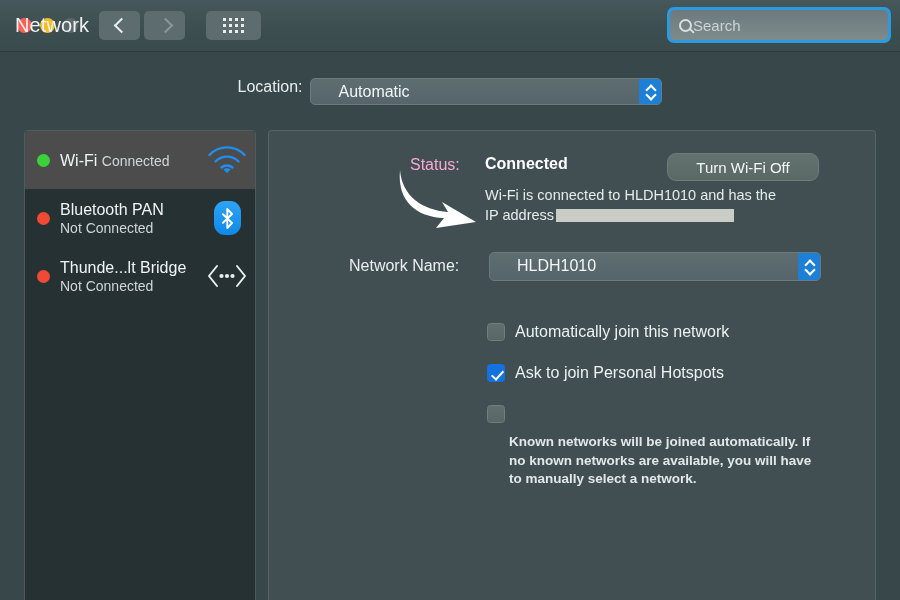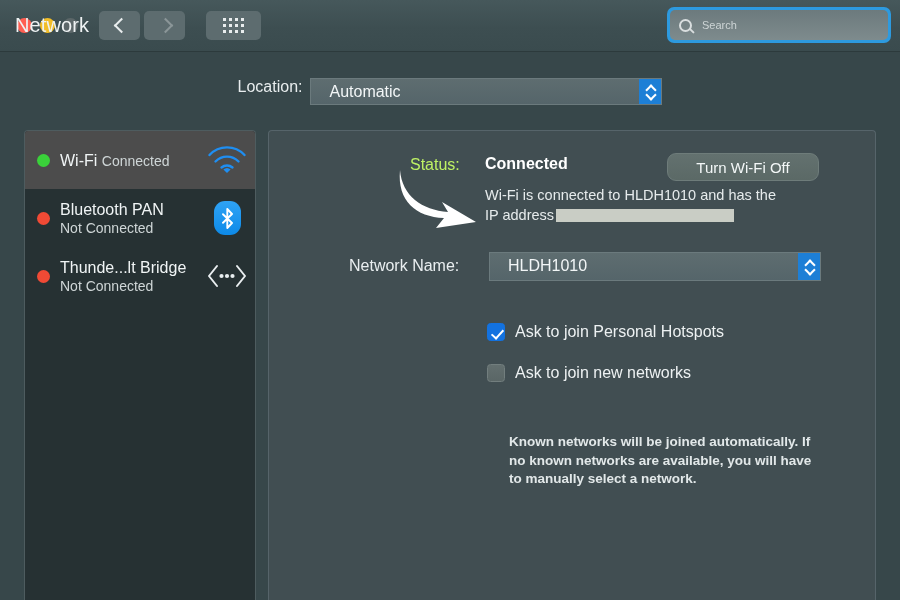--- a/index.html
+++ b/index.html
@@ -129,48 +129,48 @@
   .mag::after {
     content: "";
     position: absolute;
     right: -5px; bottom: -2px;
     width: 6px; height: 2px;
     background: #d9dedf;
     transform: rotate(45deg);
     border-radius: 1px;
   }
   .search-ph {
-    margin-left: 10px;
-    font-size: 11px;
+    margin-left: 1px;
+    font-size: 15px;
     color: #cdd4d5;
   }
 
   
   .location-row {
     position: absolute;
     left: 0; top: 78px;
     width: 900px;
     display: flex;
     align-items: flex-start;
     justify-content: center;
   }
   .loc-label {
     font-size: 16px;
     color: #e8edee;
     margin-right: 8px;
   }
   .popup {
     position: relative;
     height: 27px;
-    border-radius: 0;
+    border-radius: 5px;
     background: linear-gradient(180deg, #5e6d70 0%, #55656a 100%);
     border: 1px solid #6b7a7d;
     display: flex;
     align-items: center;
-    padding-left: 18px;
+    padding-left: 27px;
     overflow: hidden;
   }
   .popup .ptext {
     font-size: 16px;
     color: #f2f6f7;
   }
   .popup .stepper {
     position: absolute;
     right: 0; top: 0;
     width: 22px; height: 100%;
@@ -282,21 +282,21 @@
 
   .status-row {
     position: absolute;
     left: 0; top: 22px;
     width: 100%;
   }
   .status-label {
     position: absolute;
     left: 141px; top: 3px;
     font-size: 16px;
-    color: #bef264;
+    color: #f9a8d4;
   }
   .status-value {
     position: absolute;
     left: 216px; top: 2px;
     font-size: 16px;
     font-weight: bold;
     color: #ffffff;
   }
   .wifi-toggle {
     position: absolute;
@@ -535,26 +535,29 @@
         <span class="ptext">HLDH1010</span>
         <span class="stepper">
           <span class="car up"></span>
             <span class="car dn"></span>
         </span>
       </div>
     </div>
 
     <div class="checks">
       <div class="chk-row">
+        <span class="box off"></span>
+        <span class="chk-label">Automatically join this network</span>
+      </div>
+      <div class="chk-row">
         <span class="box on"></span>
         <span class="chk-label">Ask to join Personal Hotspots</span>
       </div>
       <div class="chk-row">
         <span class="box off"></span>
-        <span class="chk-label">Ask to join new networks</span>
       </div>
     </div>
 
     <div class="helptext">Known networks will be joined automatically. If no known networks are available, you will have to manually select a network.</div>
   </div>
 
   <svg class="anno-arrow" viewBox="0 0 92 72" xmlns="http://www.w3.org/2000/svg">
     <path d="M8 10 C 10 36, 30 50, 56 52 L 50 42 L 84 62 L 44 68 L 52 58 C 24 57, 5 41, 8 10 Z" fill="#ffffff"></path>
   </svg>
 

